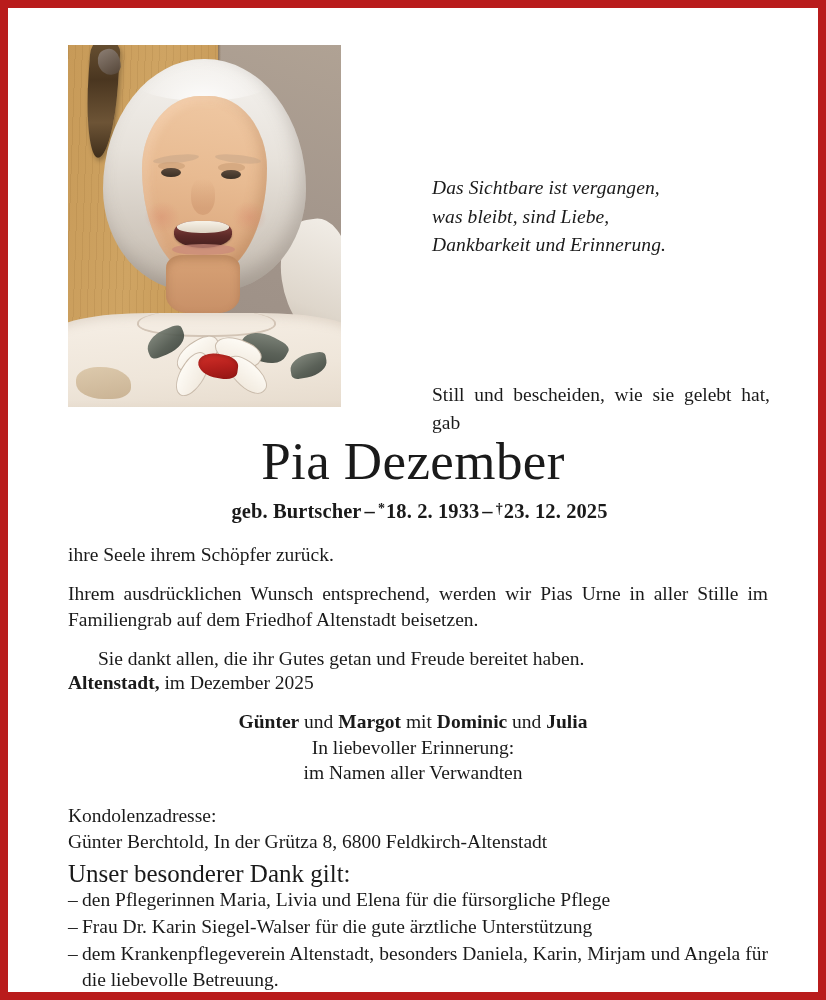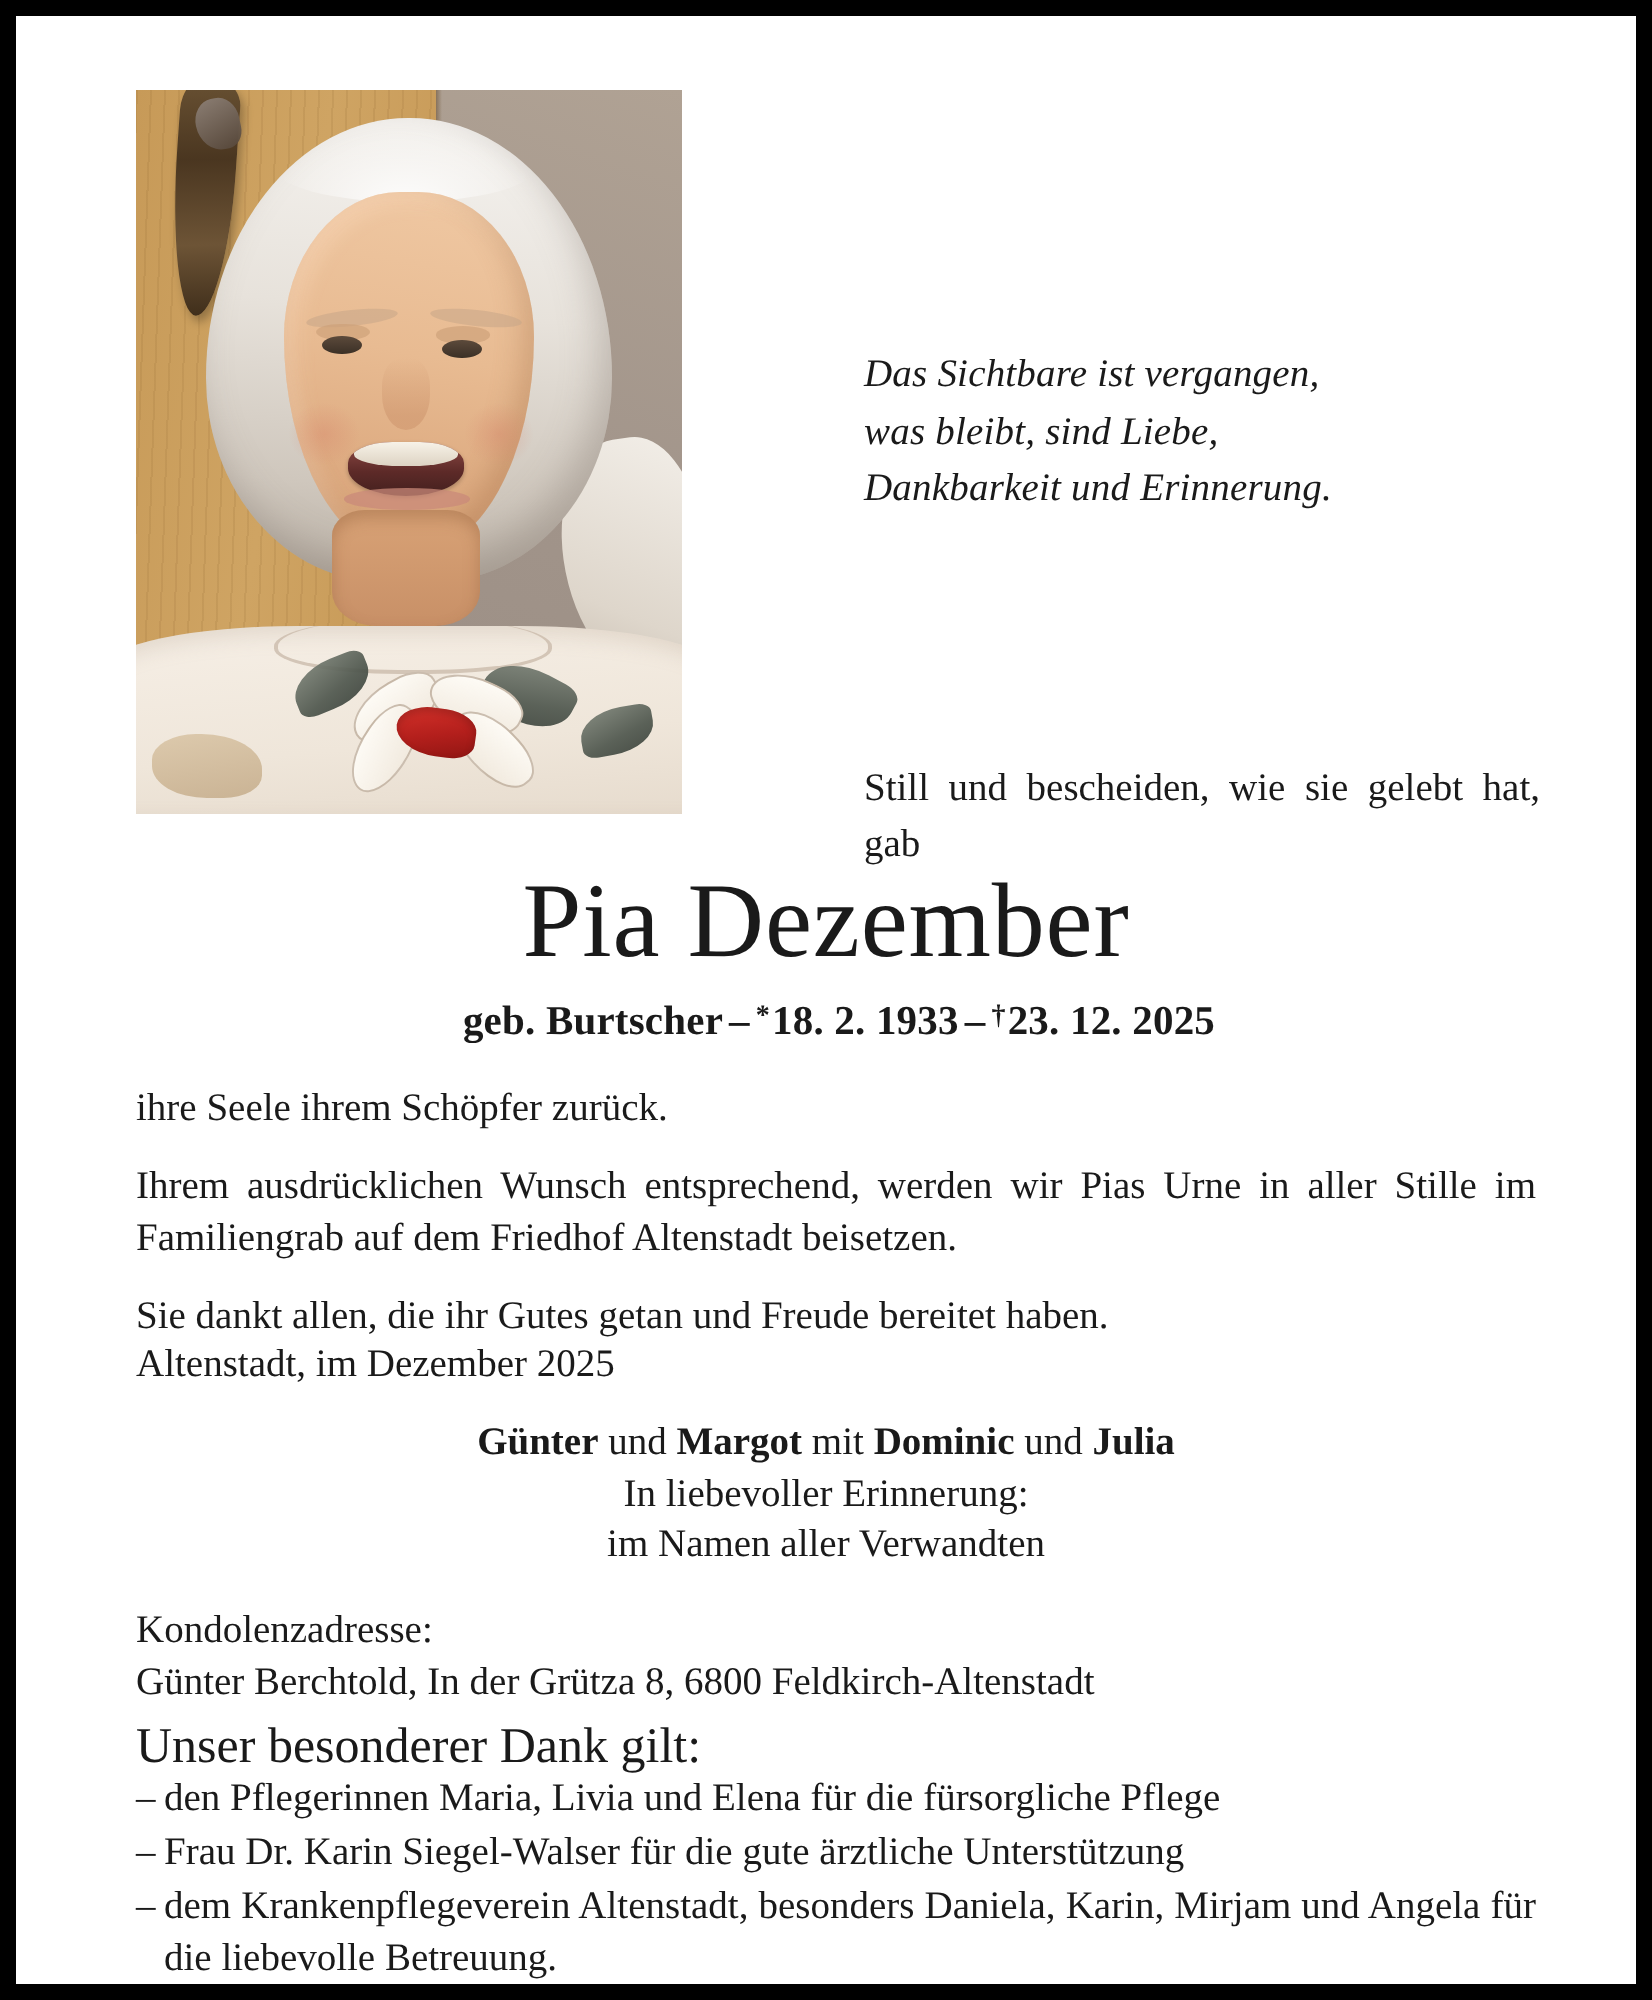--- a/index.html
+++ b/index.html
@@ -15,21 +15,21 @@
     overflow: hidden;
   }
 
   
   #notice {
     position: relative;
     box-sizing: border-box;
     width: 826px;
     height: 1000px;
     background: #ffffff;
-    border: 8px solid #000000;
+    border: 8px solid #b91c1c;
   }
 
   #page {
     position: relative;
     box-sizing: border-box;
     width: 100%;
     height: 100%;
     background: #ffffff;
     padding: 0;
   }
@@ -273,29 +273,29 @@
   .body-block {
     position: absolute;
     left: 60px;
     top: 534px;
     width: 700px;
     font-size: 19.5px;
     line-height: 1.36;
   }
   .body-block p { margin: 0 0 12px 0; }
   .body-block p.justify { text-align: justify; text-justify: inter-word; }
-  .body-block p:last-child { margin-bottom: 0; }
+  .body-block p:last-child { margin-bottom: 0; margin-left: 30px; }
 
   .place-line {
     position: absolute;
     left: 60px;
     top: 664px;
     font-size: 19.5px;
   }
-  .place-line b { font-weight: 400; }
+  .place-line b { font-weight: 700; }
 
   .memorial {
     position: absolute;
     left: 0; right: 0;
     top: 701px;
     text-align: center;
     font-size: 19.5px;
     line-height: 1.32;
   }
   .memorial b { font-weight: 700; }

